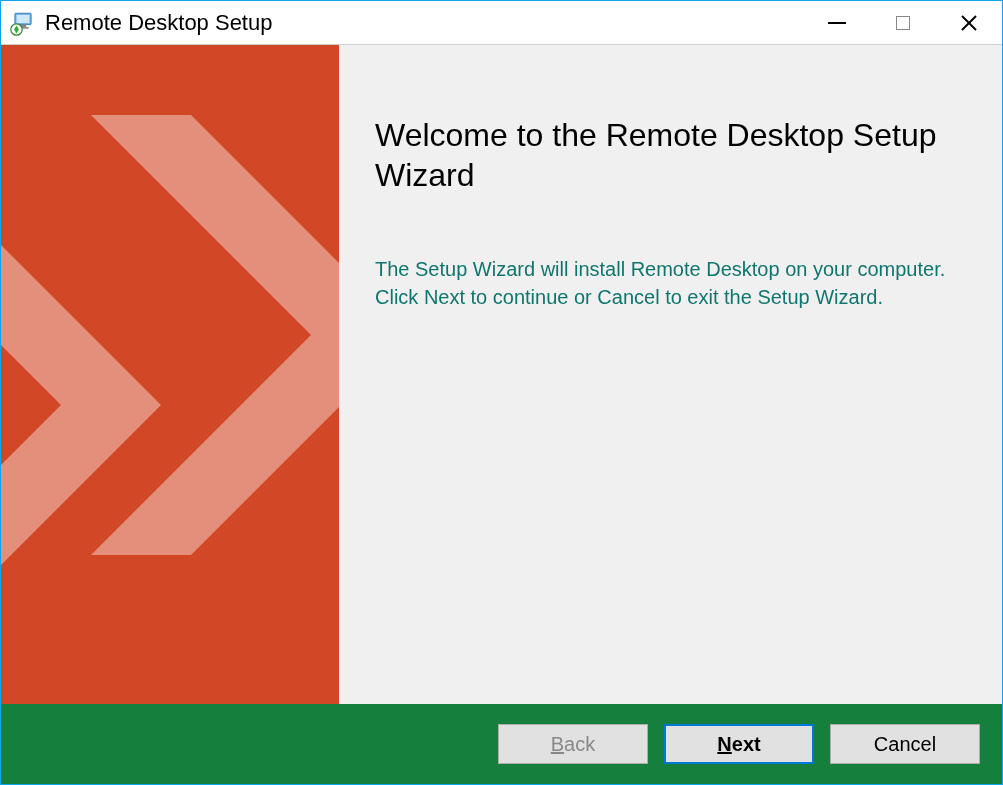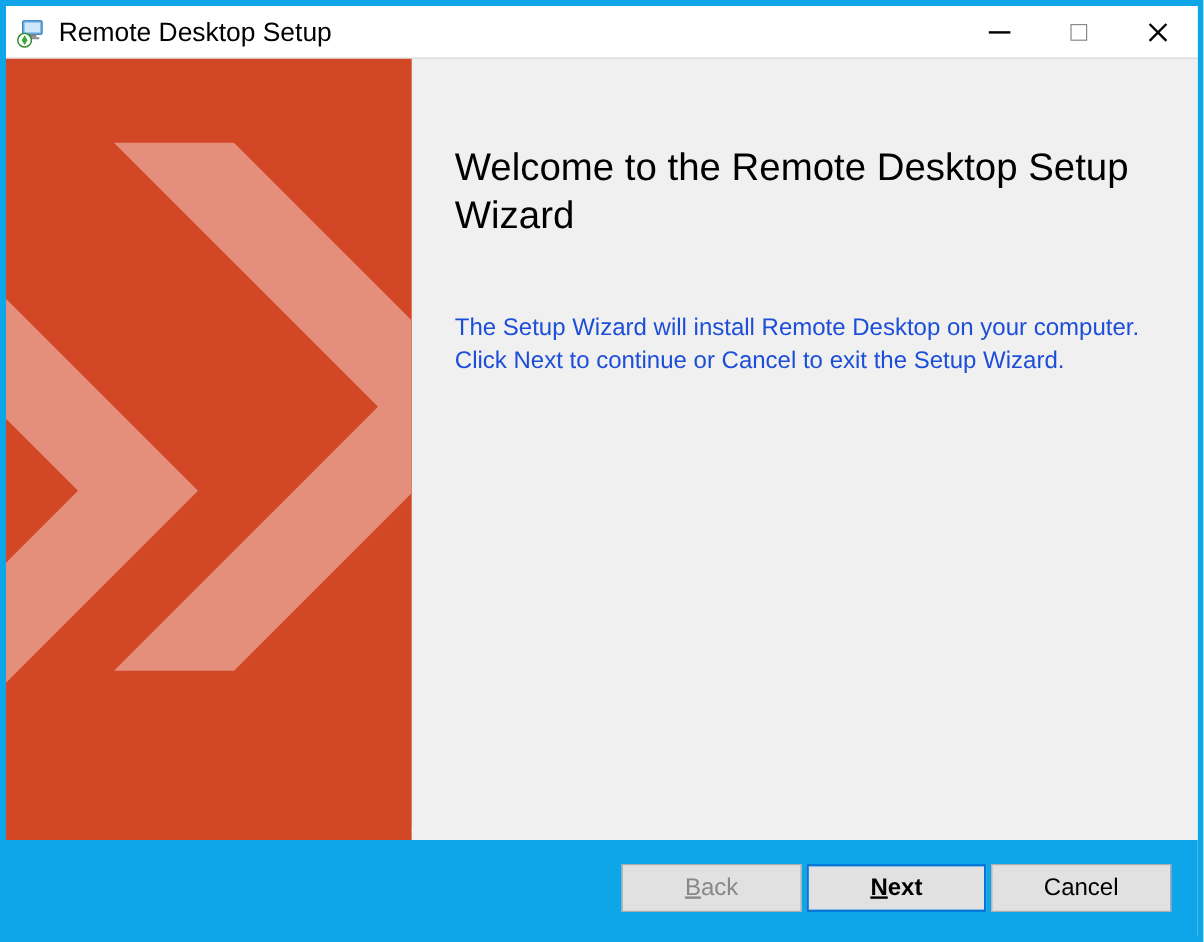--- a/index.html
+++ b/index.html
@@ -1,19 +1,19 @@
 <!DOCTYPE html>
 <html><head>
 <meta charset="utf-8">
 <style>
   * { box-sizing: border-box; margin: 0; padding: 0; }
   html, body { width: 1003px; height: 785px; font-family: "Segoe UI", Tahoma, sans-serif; background: #fff; }
   .window {
     width: 1003px; height: 785px;
-    border: 5px solid #0ea5e9;
+    border: 1px solid #0ea5e9;
     background: #fff;
     display: flex; flex-direction: column;
   }
   .titlebar {
     height: 44px;
     display: flex; align-items: center;
     padding: 0 0 0 8px;
     border-bottom: 1px solid #d0d0d0;
     background: #fff;
   }
@@ -43,27 +43,27 @@
   }
   .banner svg { position: absolute; top: 0; left: 0; }
   .main {
     flex: 1; padding: 70px 40px 20px 36px;
   }
   .main h1 {
     font-size: 32px; font-weight: 400; color: #000;
     line-height: 1.25; margin-bottom: 60px;
   }
   .main p {
-    font-size: 20px; color: #1d4ed8; line-height: 1.4;
+    font-size: 20px; color: #0f766e; line-height: 1.4;
     max-width: 580px;
   }
   .footer {
-    height: 80px; background: #0ea5e9;
+    height: 80px; background: #15803d;
     display: flex; align-items: center; justify-content: flex-end;
-    gap: 4px; padding: 0 22px;
+    gap: 16px; padding: 0 22px;
     border-top: 0;
   }
   .btn {
     width: 150px; height: 40px;
     background: #e1e1e1;
     border: 1px solid #adadad;
     font-size: 20px; color: #000;
     display: flex; align-items: center; justify-content: center;
     cursor: pointer;
   }

